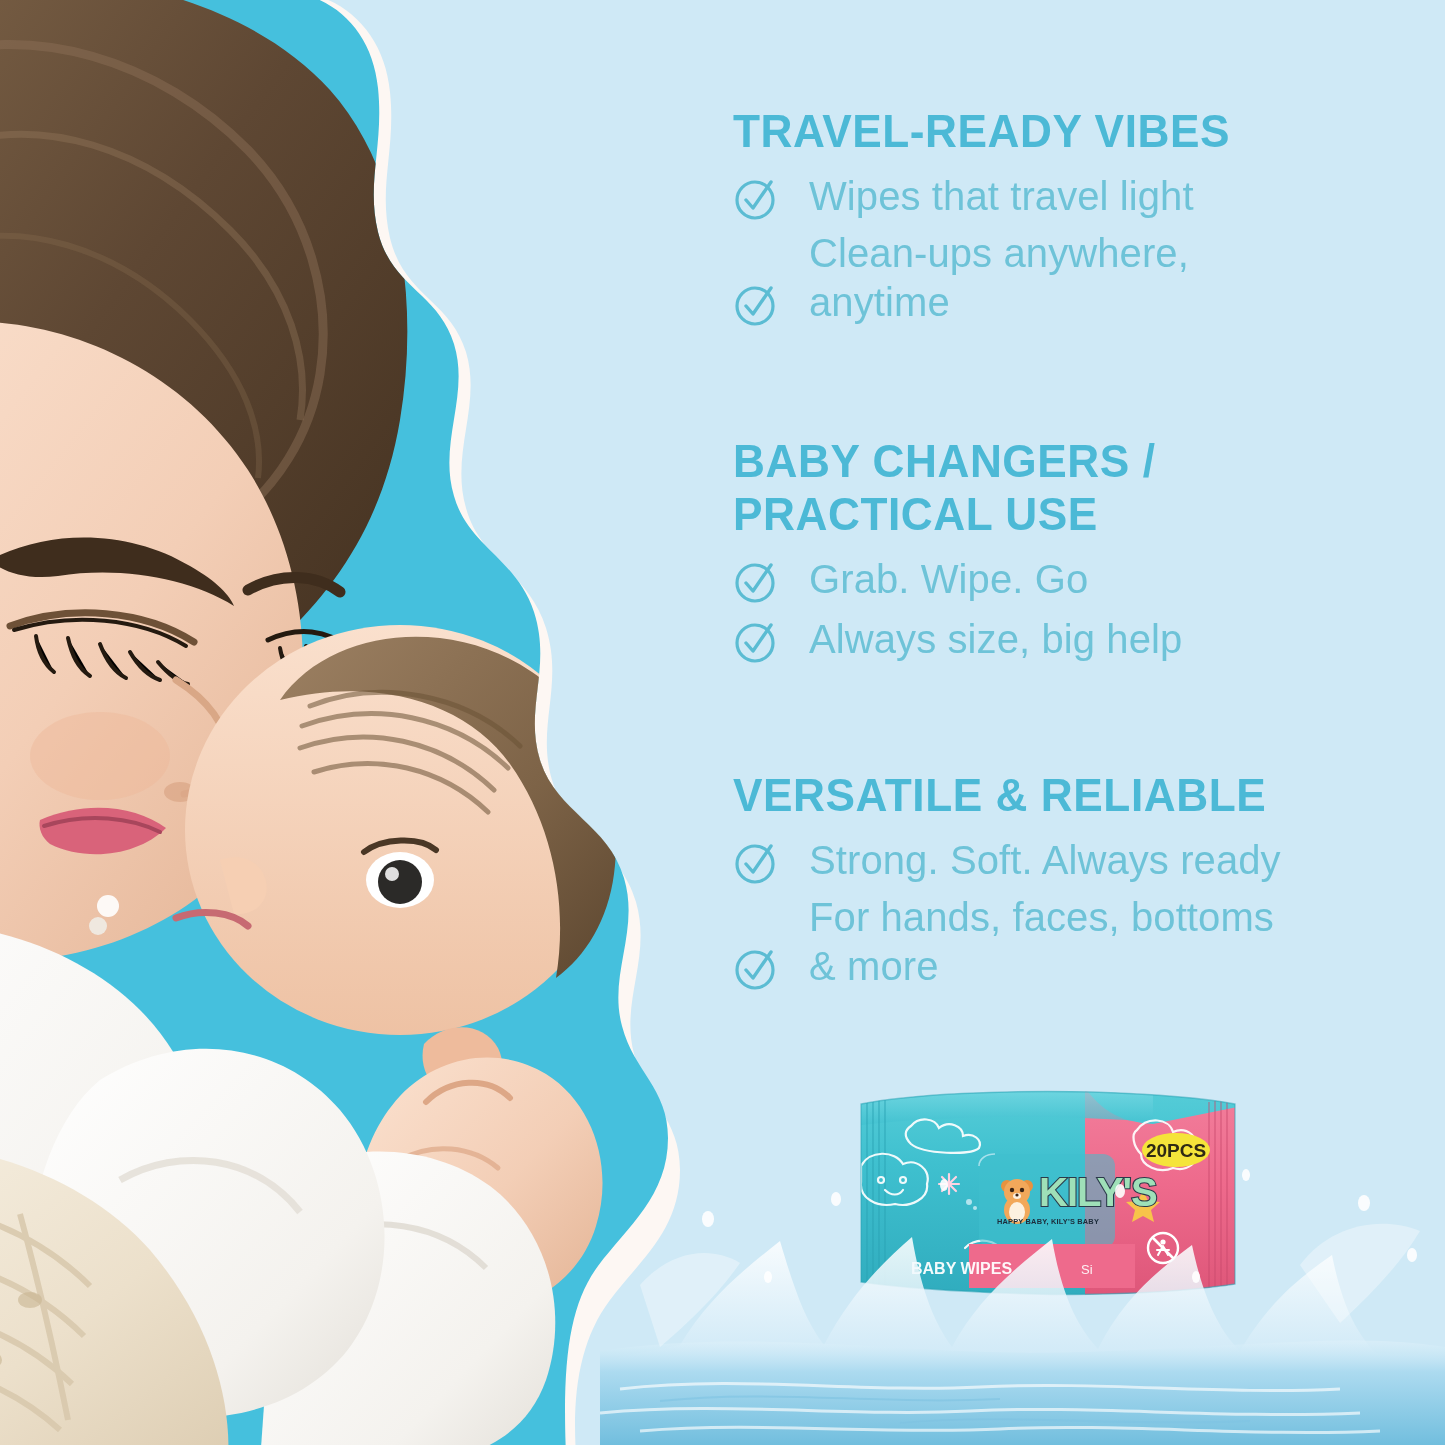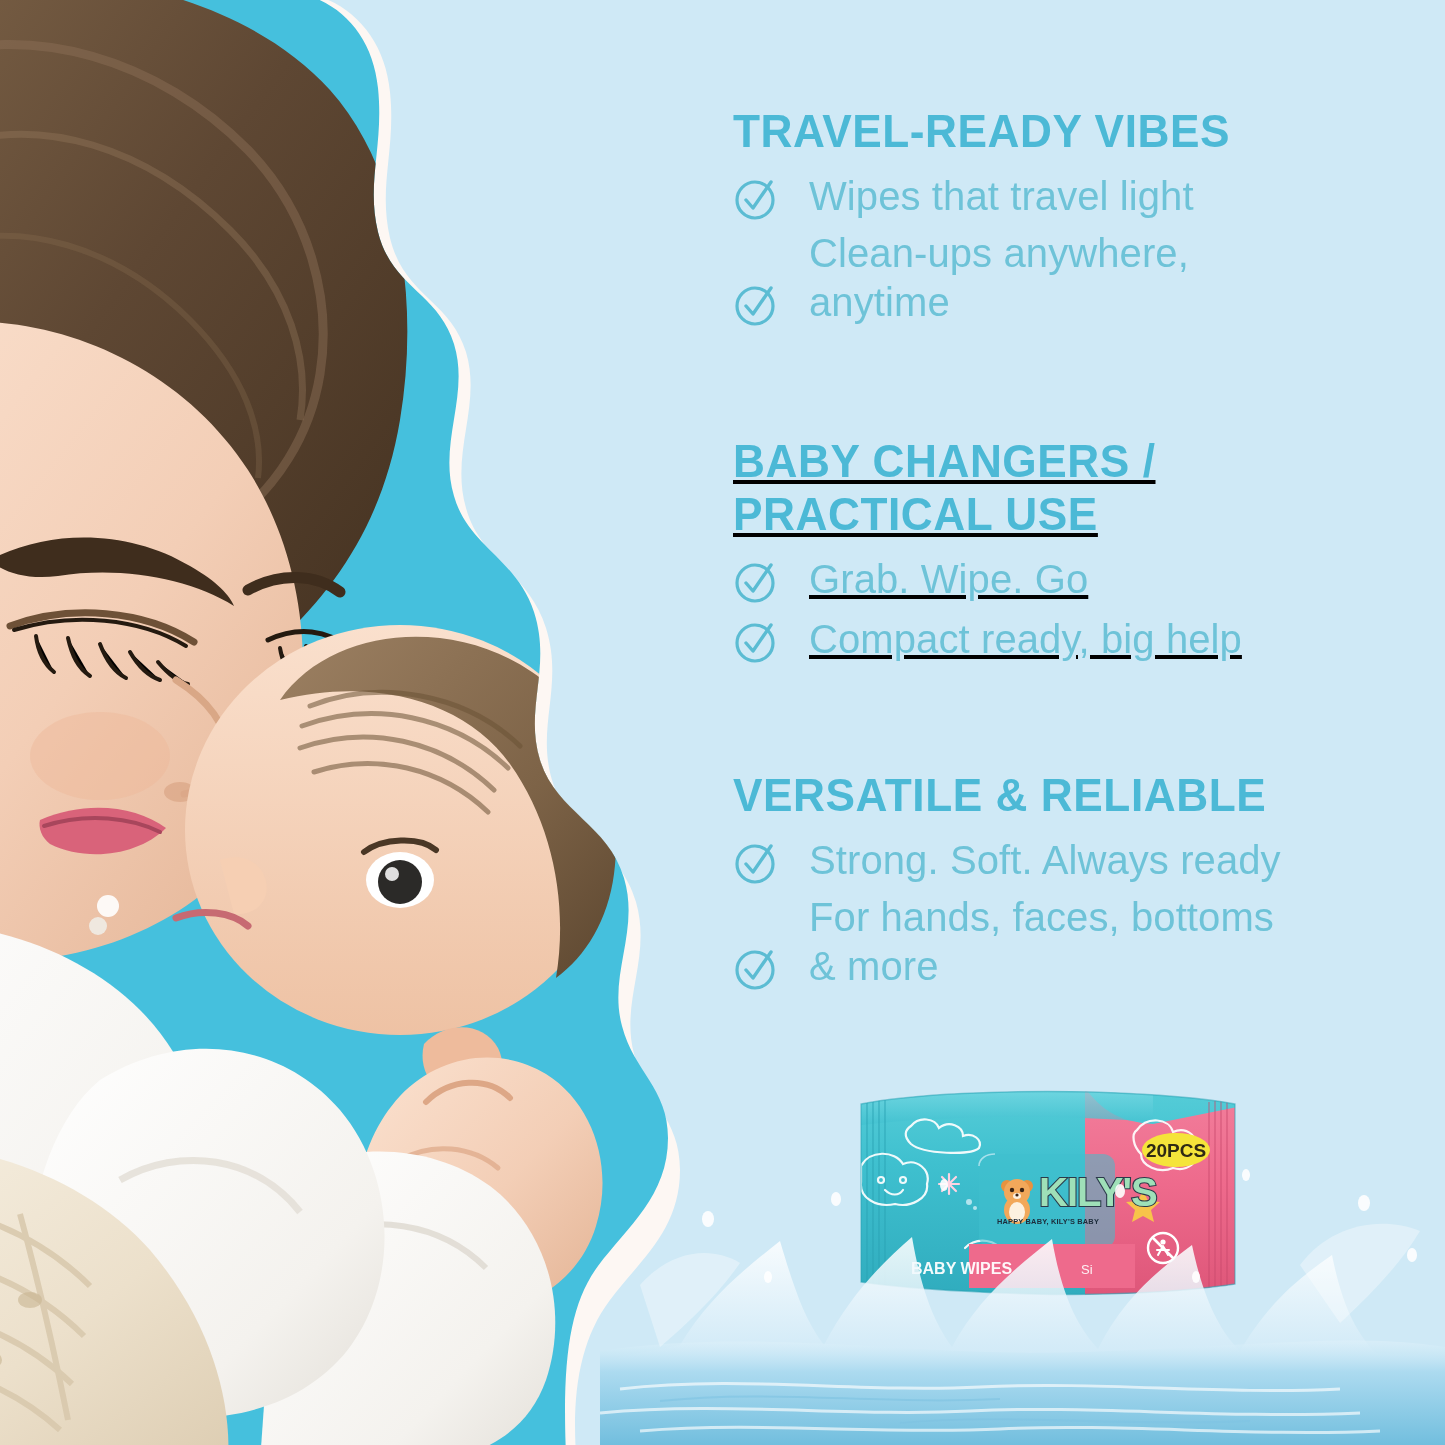--- a/index.html
+++ b/index.html
@@ -13,21 +13,21 @@
   .stage{position:absolute;inset:0;overflow:hidden;}
 
   
   .photo-wrap{position:absolute;left:-20px;top:0;width:700px;height:1445px;}
   .photo-blob{position:absolute;inset:0;}
 
   
   .copy{position:absolute;left:728px;top:0;width:700px;height:1100px;}
   .sec{position:absolute;left:0;width:700px;}
   .sec-1{top:104px;}
-  .sec-2{top:434px;text-decoration:underline;}
+  .sec-2{top:434px;}
   .sec-3{top:768px;}
 
   .heading{
     color:#4cb9d6;
     font-weight:bold;
     font-size:47px;
     letter-spacing:0.6px;
     line-height:1.13;
     margin:0 0 12px 5px;
     font-stretch:condensed;
@@ -282,21 +282,21 @@
             <circle cx="22" cy="25" r="18" fill="none" stroke="#5bbcd3" stroke-width="3.2"></circle>
             <path d="M13 25 L20 33 L38 7" fill="none" stroke="#5bbcd3" stroke-width="3.4" stroke-linecap="round" stroke-linejoin="round"></path>
           </svg>
           <span class="btxt">Grab. Wipe. Go</span>
         </li>
         <li class="bullet">
           <svg class="chk" viewBox="0 0 46 46">
             <circle cx="22" cy="25" r="18" fill="none" stroke="#5bbcd3" stroke-width="3.2"></circle>
             <path d="M13 25 L20 33 L38 7" fill="none" stroke="#5bbcd3" stroke-width="3.4" stroke-linecap="round" stroke-linejoin="round"></path>
           </svg>
-          <span class="btxt">Compact ready, big help</span>
+          <span class="btxt">Always size, big help</span>
         </li>
       </ul>
     </div>
 
     <div class="sec sec-3">
       <h2 class="heading">VERSATILE &amp; RELIABLE</h2>
       <ul class="bullets">
         <li class="bullet">
           <svg class="chk" viewBox="0 0 46 46">
             <circle cx="22" cy="25" r="18" fill="none" stroke="#5bbcd3" stroke-width="3.2"></circle>

